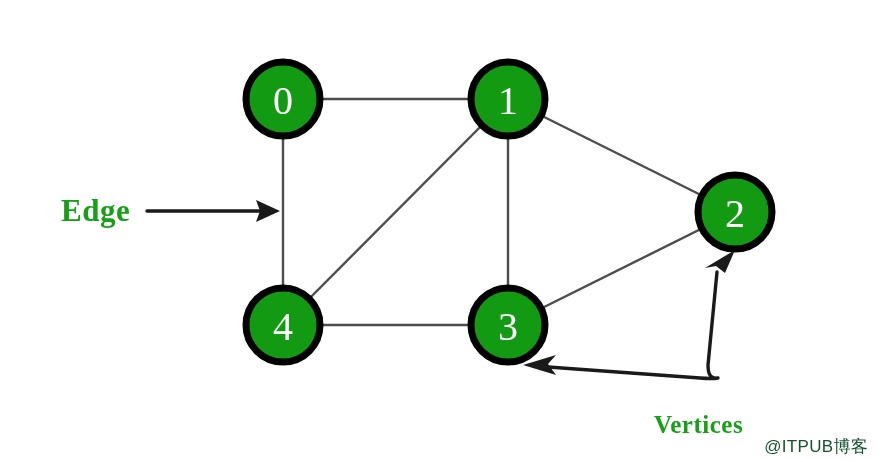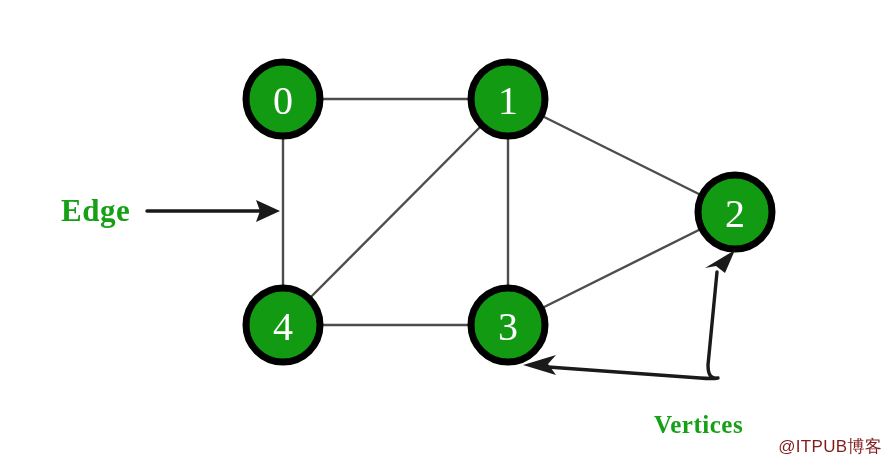--- a/index.html
+++ b/index.html
@@ -56,23 +56,23 @@
     font-family: "Liberation Serif", serif;
     font-weight: bold;
     font-size: 31px;
     letter-spacing: 0.5px;
     white-space: nowrap;
   }
   #edge-label { left: 28px; top: 193px; margin-left: 33px; }
   #vertices-label { left: 654px; top: 411px; font-size: 25px; }
   #watermark {
     position: absolute;
-    right: 6px;
+    right: 20px;
     bottom: 4px;
-    color: #7f1d1d;
+    color: #14532d;
     font-family: "Liberation Sans", sans-serif;
     font-size: 17px;
     white-space: nowrap;
     letter-spacing: 0.3px;
   }
 </style>
 </head>
 <body>
 
 <svg id="graph-canvas" viewBox="0 0 888 462" xmlns="http://www.w3.org/2000/svg">

